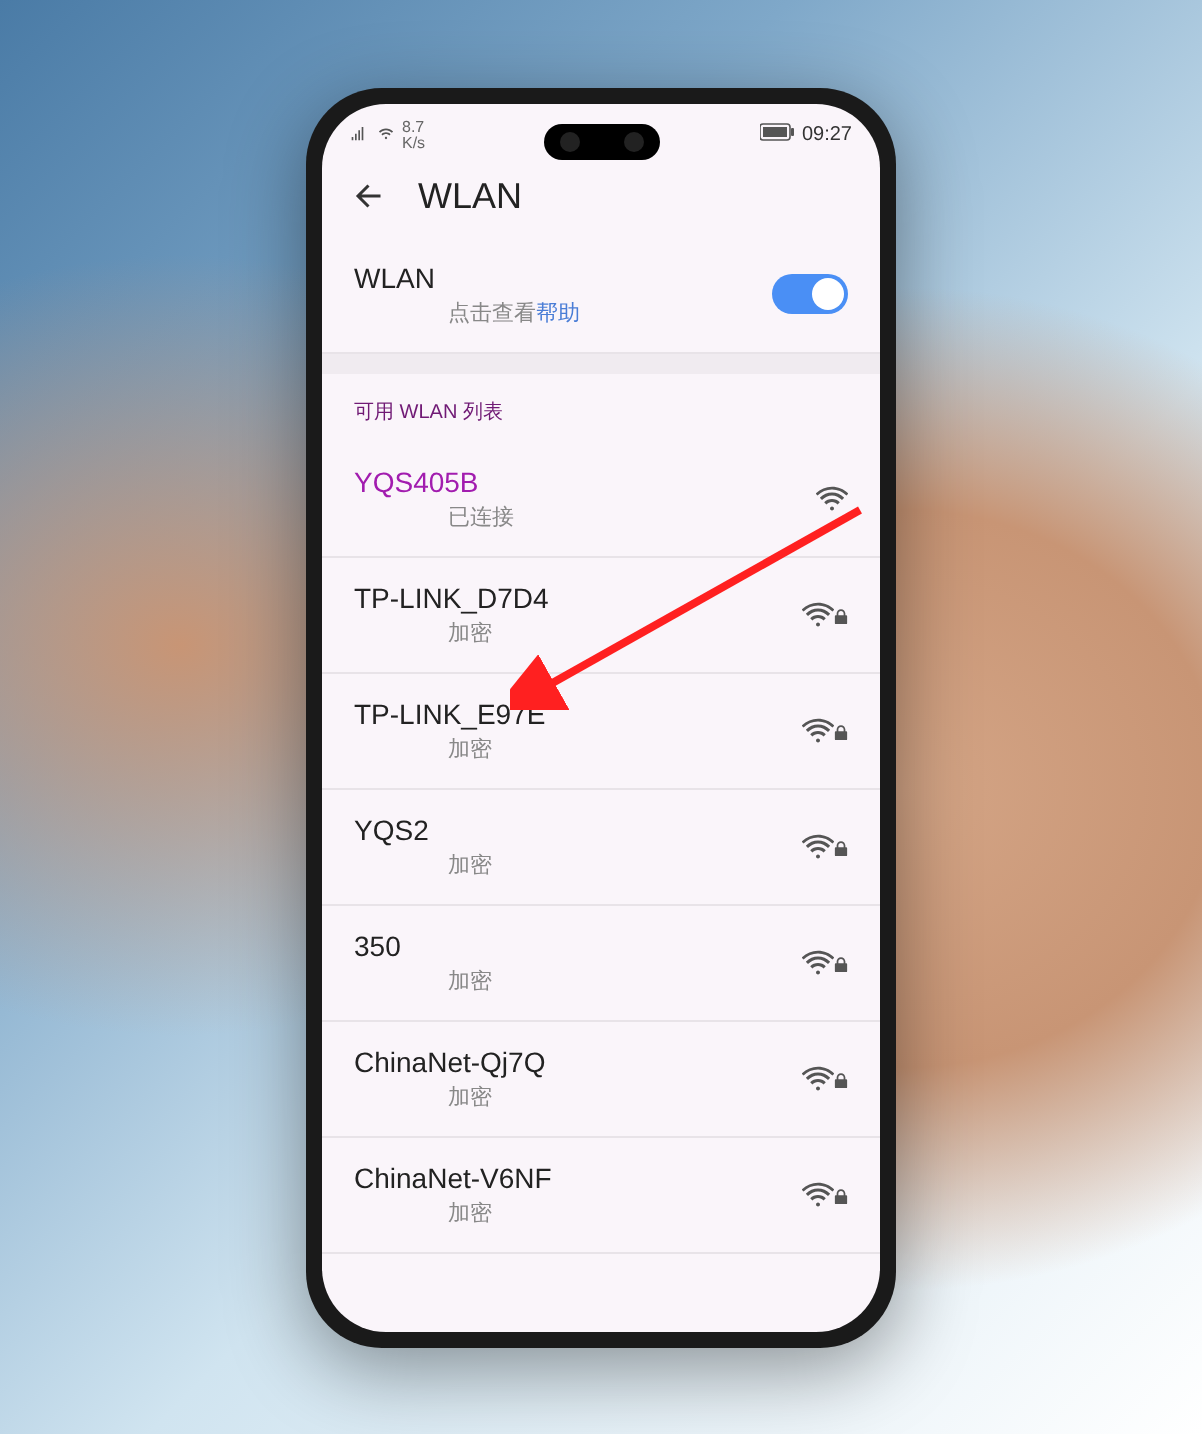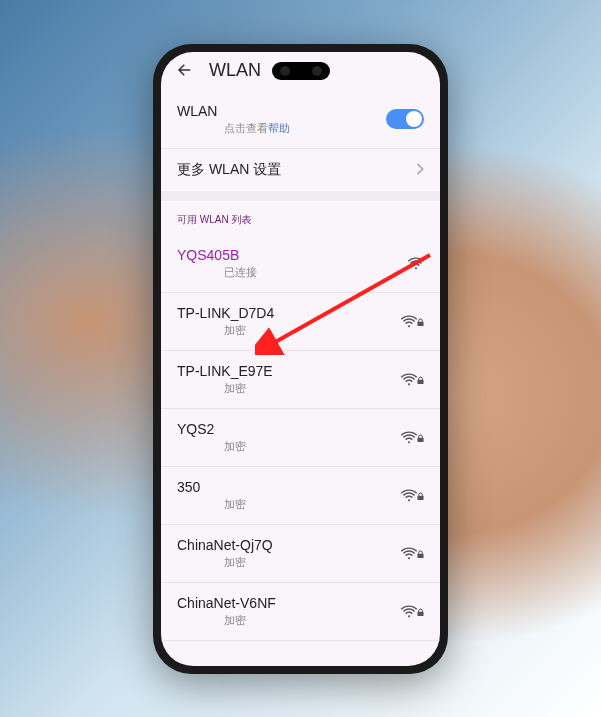--- a/index.html
+++ b/index.html
@@ -42,45 +42,58 @@
 </head>
 <body>
 
 <div class="hand-bg"></div>
 
 <div class="phone">
   <div class="phone-inner">
     <div class="notch"></div>
     <div class="screen">
 
+      <div class="status-bar">
+        <div class="status-left">
+          <span><svg viewBox="0 0 12 12">
+                <path d="M1 11h1V9H1zm2 0h1V7H3zm2 0h1V5H5zm2 0h1V3H7z" fill="#555"></path>
+              </svg></span>
+          <span><svg viewBox="0 0 14 11">
+                <path d="M7 10.5c.4 0 .8-.3.8-.8s-.4-.8-.8-.8-.8.3-.8.8.4.8.8.8zm-2.3-2.6c.6-.6 1.4-1 2.3-1s1.7.4 2.3 1l.9-.9C9.4 6.2 8.3 5.7 7 5.7s-2.4.5-3.2 1.3l.9.9zm-1.8-1.8C4.1 4.9 5.5 4.2 7 4.2s2.9.7 4.1 1.9l.9-.9C10.6 3.8 8.9 3 7 3s-3.6.8-5 2.2l.9.9z" fill="#555"></path>
+              </svg></span>
+          <span class="speed"><span>8.7</span><br><span>K/s</span></span>
+        </div>
+        <div class="status-right">
+          <span><svg width="18" height="10" viewBox="0 0 18 10">
+                <rect x="0" y="1" width="15" height="8" rx="1.5" fill="none" stroke="#555" stroke-width="0.8"></rect>
+                <rect x="1.5" y="2.5" width="12" height="5" fill="#555"></rect>
+                <rect x="15.5" y="3" width="1.5" height="4" rx="0.5" fill="#555"></rect>
+              </svg></span>
+          <span>09:27</span>
+        </div>
+      </div>
 
       <div class="header">
         <div class="back-btn">
           <svg viewBox="0 0 24 24">
               <path d="M19 12H5m6-7l-7 7 7 7"></path>
             </svg>
         </div>
         <div class="title">WLAN</div>
       </div>
 
       <div class="content">
         <div class="row">
           <div class="row-main">
             <div class="row-title">WLAN</div>
             <div class="row-sub"><span>点击查看</span><span class="link">帮助</span></div>
           </div>
           <div class="toggle"></div>
         </div>
 
-        <div class="row nb">
-          <div class="row-title">更多 WLAN 设置</div>
-          <div class="chevron"><svg viewBox="0 0 8 14">
-                <path d="M1 1l6 6-6 6"></path>
-              </svg></div>
-        </div>
 
         <div class="section-gap"></div>
         <div class="section-header">可用 WLAN 列表</div>
 
         <div id="network-list">
             <div class="row">
               <div class="row-main">
                 <div class="row-title connected">YQS405B</div>
                 <div class="row-sub">已连接</div>
               </div>

